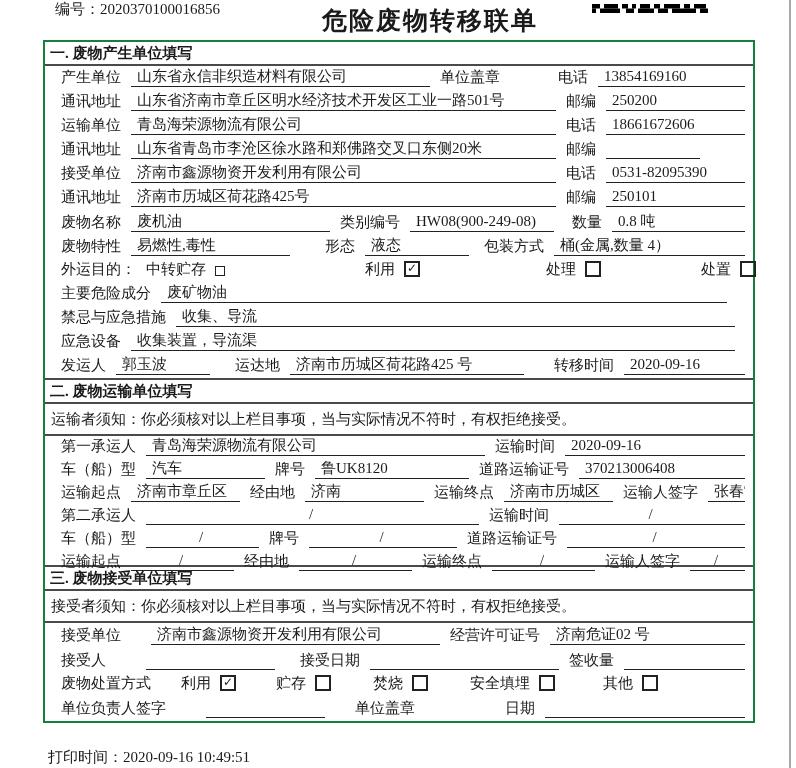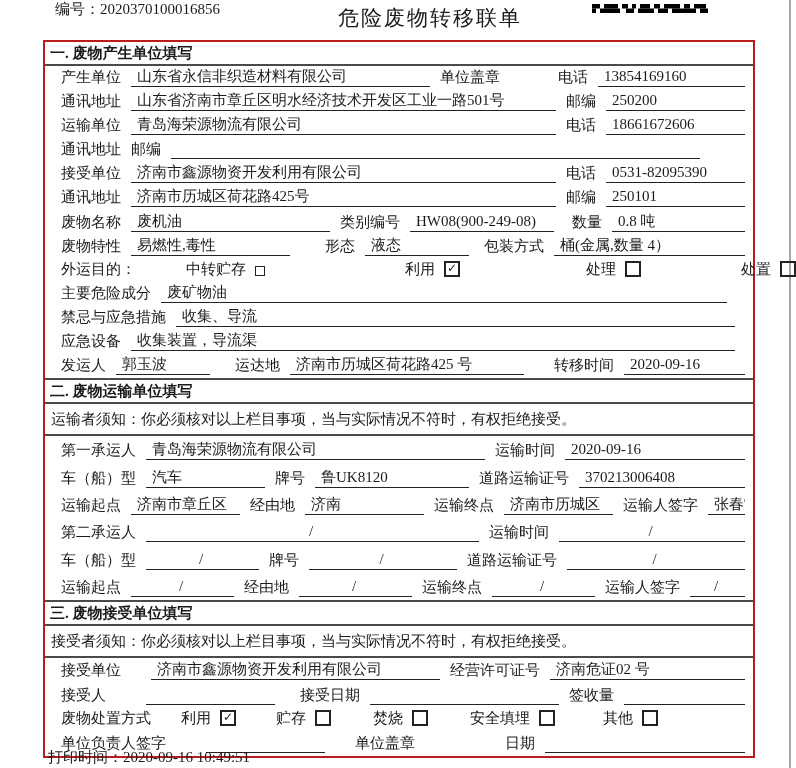--- a/index.html
+++ b/index.html
@@ -6,33 +6,33 @@
   body{
     width:796px;height:768px;position:relative;overflow:hidden;
     background:#ffffff;color:#1a1a1a;
     font-family:"Liberation Serif","DejaVu Serif",serif;
     font-size:15px;
   }
   .abs{position:absolute;}
   
   .serial{left:55px;top:0;white-space:nowrap;}
   .doc-title{left:430px;top:4px;transform:translateX(-50%);
-    font-size:21px;font-weight:normal;letter-spacing:2px;white-space:nowrap;}
+    font-size:25px;font-weight:bold;letter-spacing:2px;white-space:nowrap;}
   .qr-frag{left:592px;top:0;width:116px;height:9px;}
   .page-edge{left:789px;top:0;width:2px;height:768px;background:#a8a8a8;}
   
-  .form{left:43px;top:40px;width:712px;border:2px solid #b91c1c;background:#fff;box-sizing:border-box;}
+  .form{left:43px;top:40px;width:712px;border:2px solid #15803d;background:#fff;box-sizing:border-box;}
   .shead{display:flex;align-items:center;font-weight:bold;
     padding-left:5px;border-bottom:2px solid #4a4a4a;height:22px;}
   .shead.bt{border-top:2px solid #4a4a4a;}
   .notice{display:flex;align-items:center;padding-left:6px;
     border-bottom:2px solid #4a4a4a;height:30px;white-space:nowrap;}
   .rows{display:flex;flex-direction:column;padding-left:10px;}
   .rows-s1{height:312px;}
-  .rows-s2{height:164px;}
+  .rows-s2{height:129px;}
   .rows-s3{height:98px;}
   .row{flex:1 1 auto;display:flex;align-items:flex-end;
     padding:0 8px 3px 6px;gap:10px;min-width:0;}
   .lb{white-space:nowrap;flex:0 0 auto;line-height:19px;}
   .vl{border-bottom:1px solid #222;white-space:nowrap;overflow:hidden;
     flex:0 0 auto;padding:0 3px 0 6px;line-height:19px;height:19px;box-sizing:content-box;}
   .g{flex:1 1 auto;}
   .c{text-align:center;padding-left:0;}
   .opt{display:flex;align-items:flex-end;gap:9px;flex:0 0 auto;}
   .cb{width:12px;height:12px;border:2px solid #222;flex:0 0 auto;
@@ -40,21 +40,21 @@
     font-family:"DejaVu Sans",sans-serif;}
   .cb.sm{width:8px;height:8px;border-width:1px;margin-bottom:3px;}
   
   .w85{width:85px}.w95{width:95px}.w100{width:100px}.w110{width:110px}
   .w120{width:120px}.w135{width:135px}.w145{width:145px}.w150{width:150px}
   .w180{width:180px}.w190{width:190px}.w225{width:225px}.w280{width:280px}
   .w290{width:290px}.w330{width:330px}.w416{width:416px}
   
   .ml5{margin-left:5px}.ml8{margin-left:8px}.ml15{margin-left:15px}
   .ml20{margin-left:20px}.ml25{margin-left:25px}.ml30{margin-left:30px}
-  .ml32{margin-left:32px}.ml38{margin-left:38px}.ml40{margin-left:40px}
+  .ml32{margin-left:32px}.ml38{margin-left:38px}.ml40{}
   .ml48{margin-left:48px}.ml80{margin-left:80px}.ml90{margin-left:90px}
   .ml100{margin-left:116px}.ml130{margin-left:130px}
   .mr45{margin-right:45px}.mr18{margin-right:18px}.mr10{margin-right:10px}
   .print-line{left:48px;top:748px;white-space:nowrap;}
 </style>
 </head>
 <body>
 
 <div class="abs serial">
   <span>编号：</span><span>2020370100016856</span>
@@ -107,20 +107,21 @@
 
     <div class="row">
       <span class="lb">运输单位</span>
       <span class="vl w416">青岛海荣源物流有限公司</span>
       <span class="lb">电话</span>
       <span class="vl g">18661672606</span>
     </div>
 
     <div class="row">
       <span class="lb">通讯地址</span>
+      <span class="vl w416">山东省青岛市李沧区徐水路和郑佛路交叉口东侧20米</span>
       <span class="lb">邮编</span>
       <span class="vl g mr45"></span>
     </div>
 
     <div class="row">
       <span class="lb">接受单位</span>
       <span class="vl w416">济南市鑫源物资开发利用有限公司</span>
       <span class="lb">电话</span>
       <span class="vl g">0531-82095390</span>
     </div>

